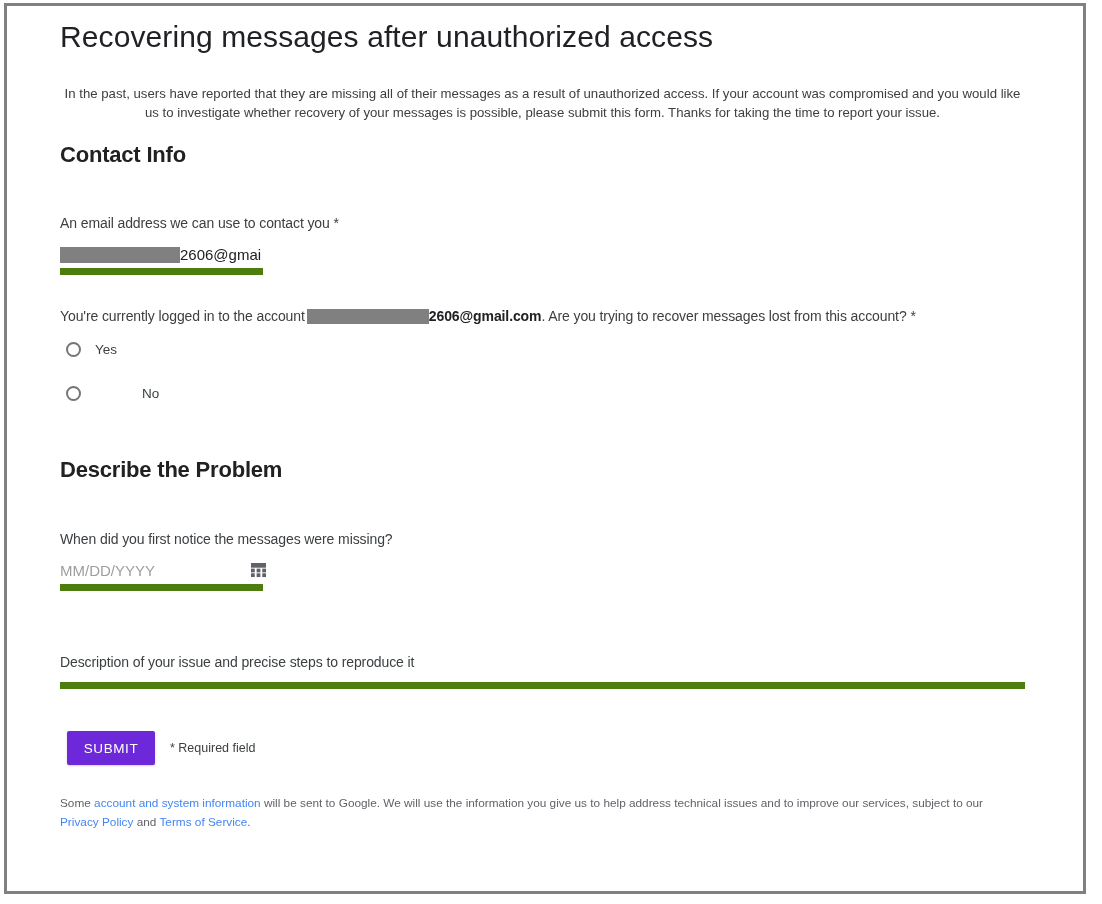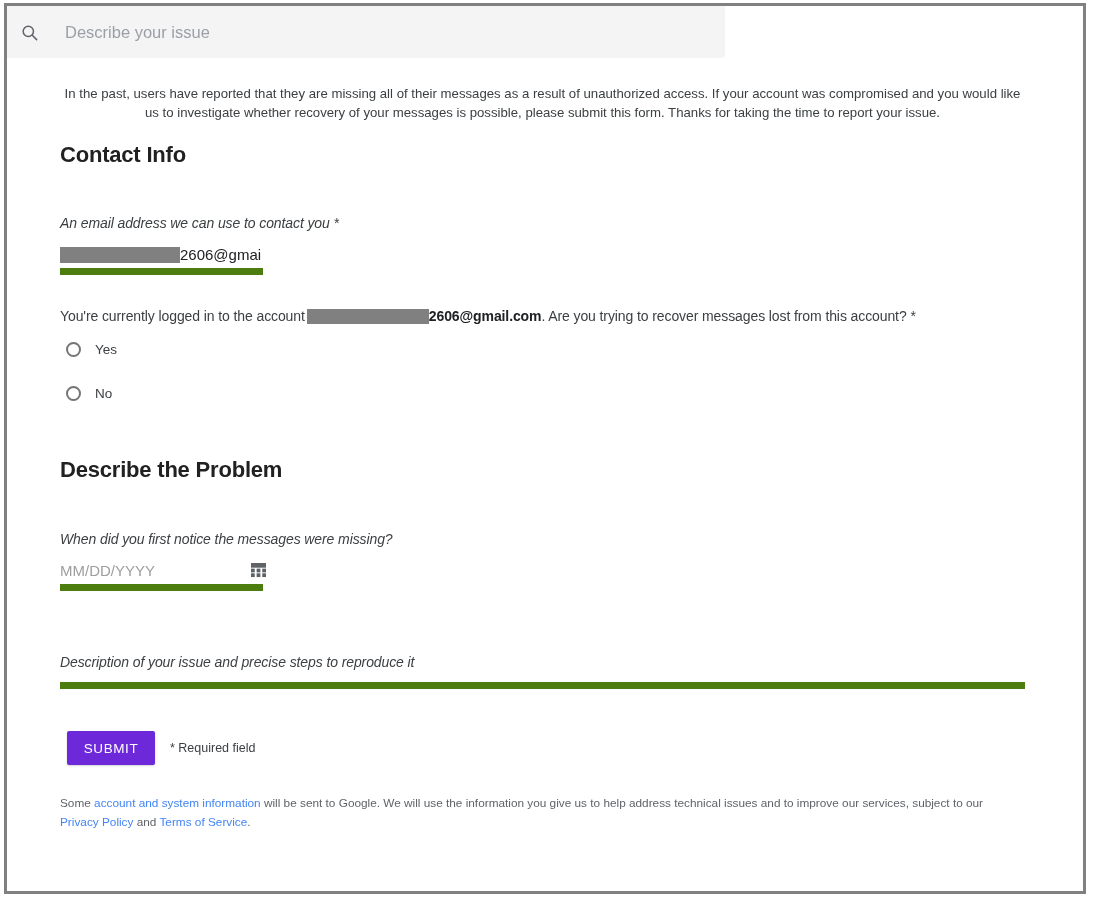--- a/index.html
+++ b/index.html
@@ -112,21 +112,20 @@
   }
   h2.section.contact { top: 136px; }
   h2.section.problem { top: 451px; }
 
   .field-label {
     position: absolute;
     left: 0;
     font-size: 14px;
     color: #3c4043;
     letter-spacing: -0.1px;
-    font-style: italic;
   }
 
   .label-email   { top: 209px; }
   .label-date    { top: 525px; }
   .label-desc    { top: 648px; }
 
   .question-line {
     position: absolute;
     left: 0;
     top: 302px;
@@ -189,21 +188,21 @@
   }
 
   
   .radio-row {
     position: absolute;
     left: 0;
     display: flex;
     align-items: center;
   }
   .radio-yes { top: 336px; }
-  .radio-no  { top: 380px; }
+  .radio-no  { top: 380px; gap: 47px; }
   .radio-circle {
     width: 15px;
     height: 15px;
     border: 2px solid #757575;
     border-radius: 50%;
     box-sizing: border-box;
     margin-left: 6px;
   }
   .radio-label {
     font-size: 13.5px;
@@ -307,23 +306,14 @@
 
       <button id="submit-button">SUBMIT</button>
 
       <div id="required-note">* Required field</div>
 
       <div class="footer-note"><span>Some </span><a href="#">account and system information</a><span> will be sent to Google. We will use the information you give us to help address technical issues and to improve our services, subject to our </span><a href="#">Privacy Policy</a><span> and </span><a href="#">Terms of Service</a><span>.</span></div>
 
     </div>
   </div>
 
-  <div id="search-bar">
-    <span id="search-icon">
-      <svg width="19" height="19" viewBox="0 0 24 24" fill="none" stroke="currentColor" stroke-width="1.9">
-        <circle cx="10.5" cy="10.5" r="6.5"></circle>
-        <line x1="15.5" y1="15.5" x2="21" y2="21" stroke-linecap="round"></line>
-      </svg>
-    </span>
-    <input id="search-input" type="text" placeholder="Describe your issue" style="">
-  </div>
 
 </div>
 
 </body></html>

